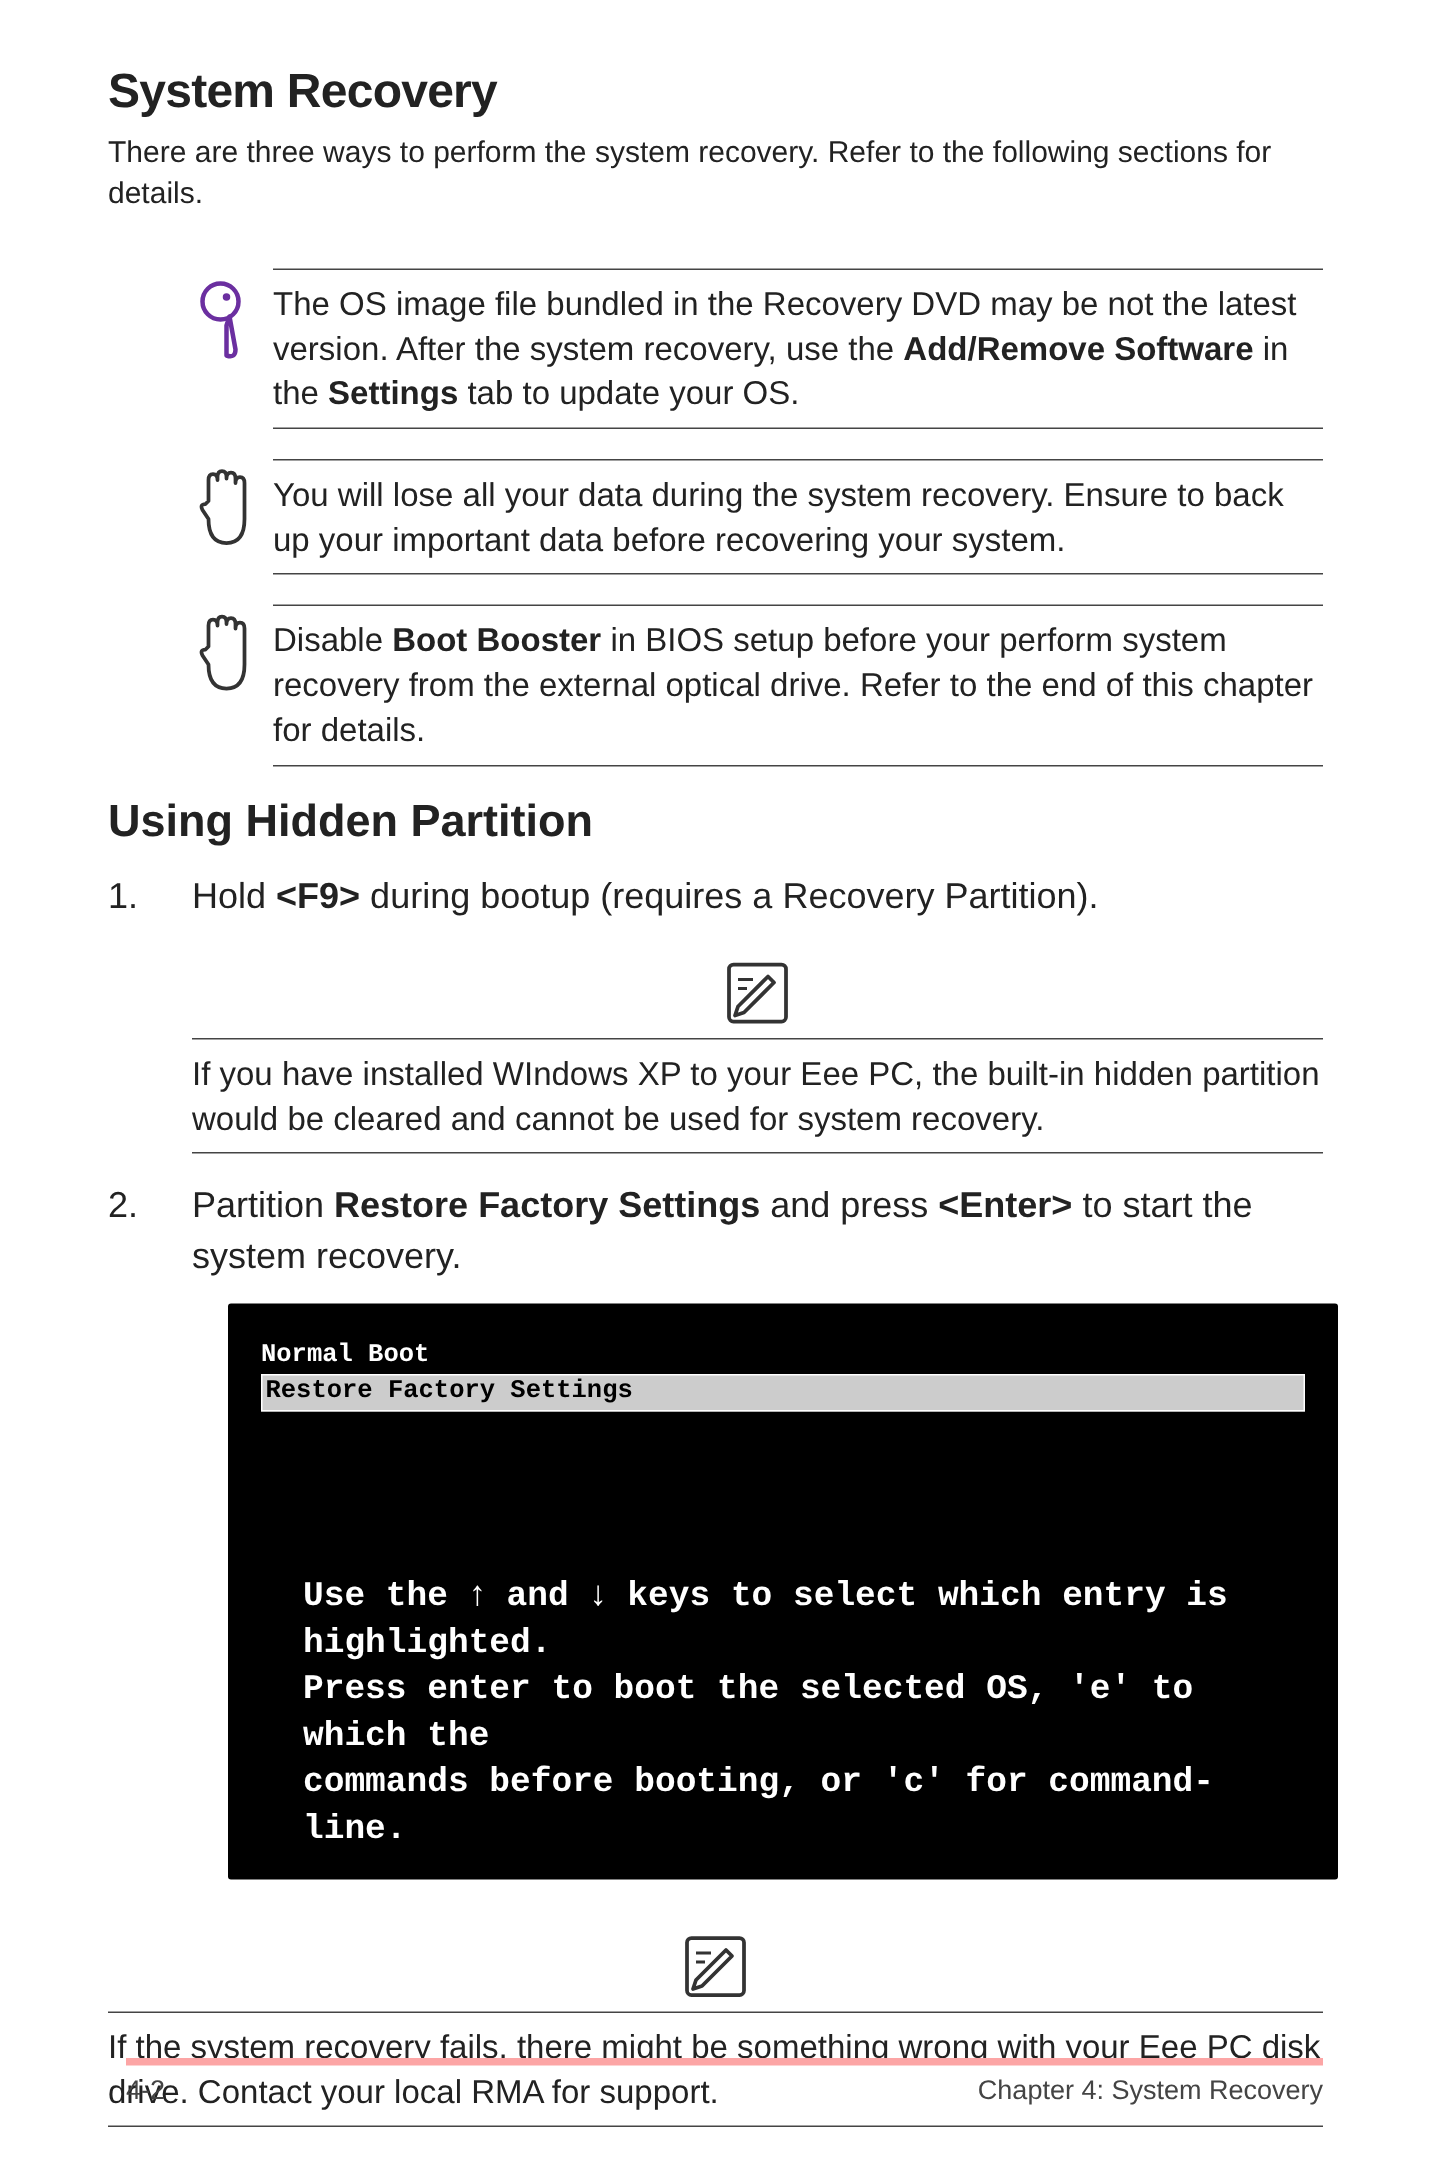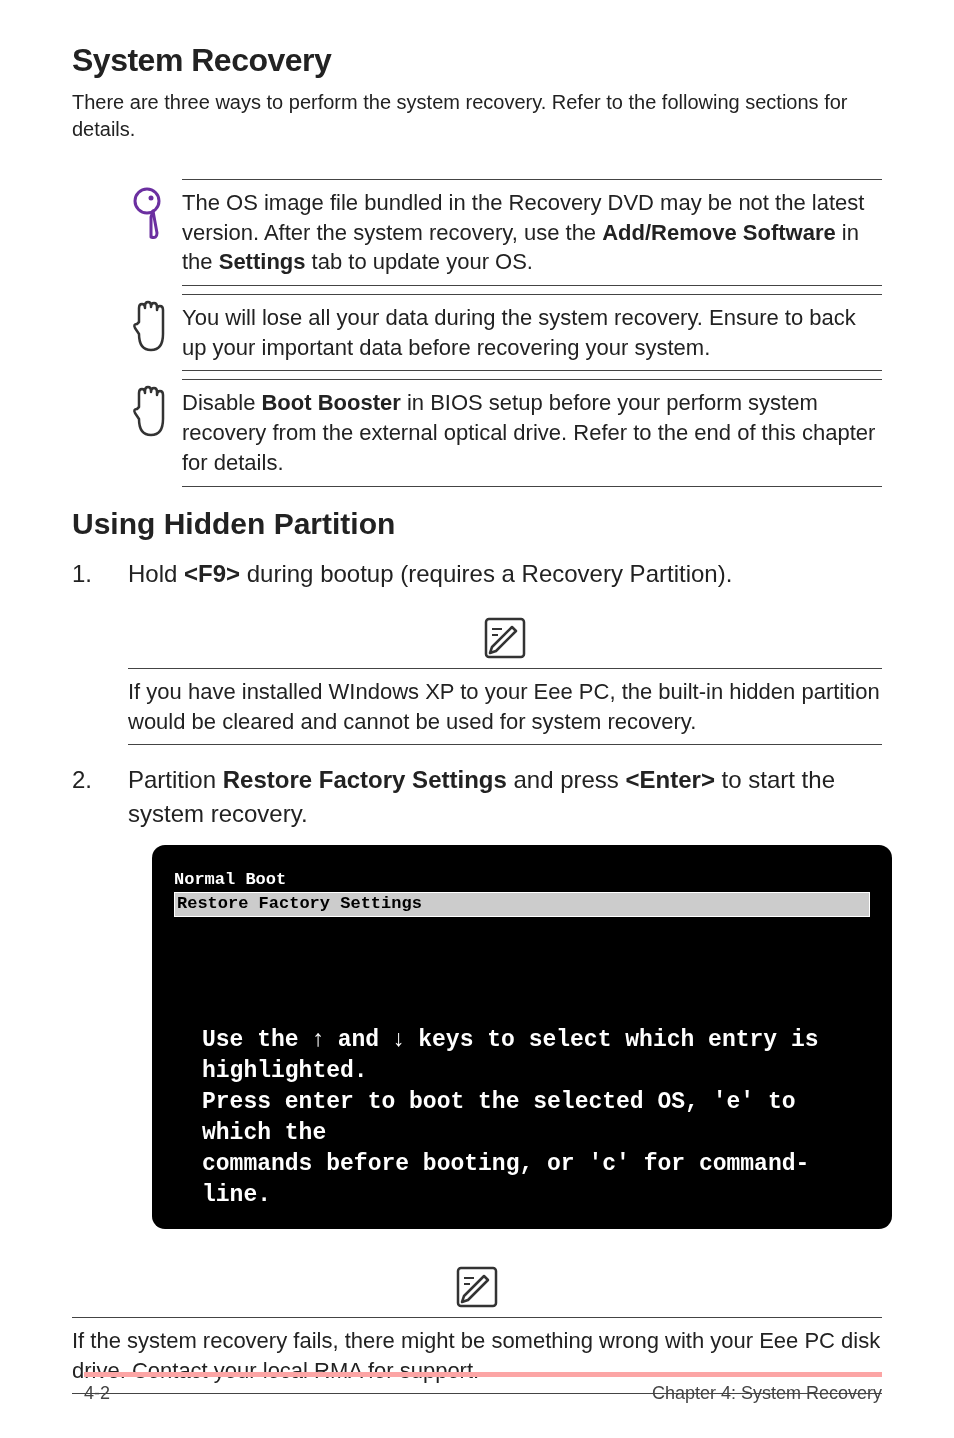--- a/index.html
+++ b/index.html
@@ -17,21 +17,21 @@
     margin-bottom: 10px;
     letter-spacing: -0.5px;
   }
   p.intro {
     font-size: 20px;
     line-height: 1.35;
     margin-bottom: 36px;
   }
   .notice {
     display: flex;
-    margin-bottom: 8px;
+    margin-bottom: 20px;
     margin-left: 46px;
     align-items: flex-start;
   }
   .notice .icon-col {
     width: 64px;
     flex: 0 0 64px;
     display: flex;
     justify-content: center;
     padding-top: 6px;
   }
@@ -84,21 +84,21 @@
     border-bottom: 1px solid #444;
     padding: 8px 0;
     font-size: 22px;
     line-height: 1.35;
   }
   .terminal {
     margin: 12px 0 24px 80px;
     width: 740px;
     background: #000;
     padding: 24px 22px 18px 22px;
-    border-radius: 13px;
+    border-radius: 2px;
   }
   .terminal .menu {
     font-family: "Courier New", monospace;
     font-weight: 700;
     font-size: 17px;
     color: #fff;
     line-height: 1.35;
   }
   .terminal .menu .hl {
     background: #ccc;

